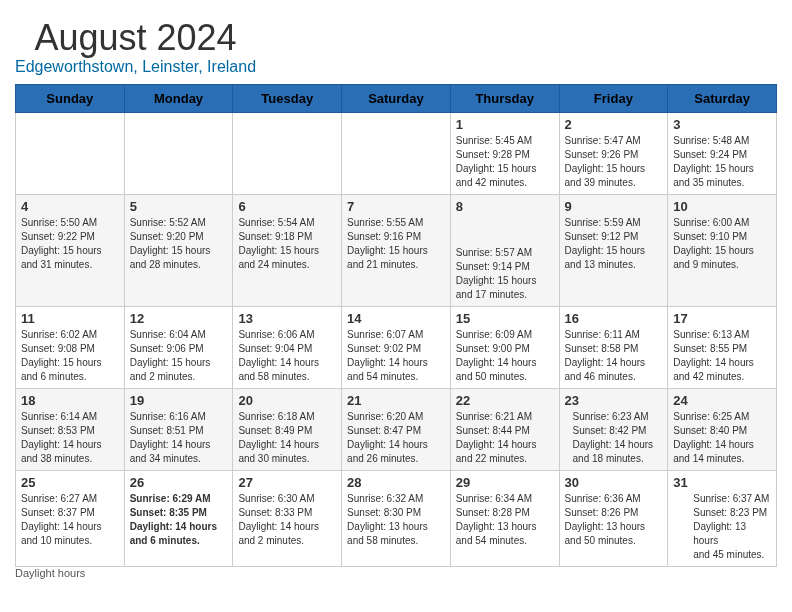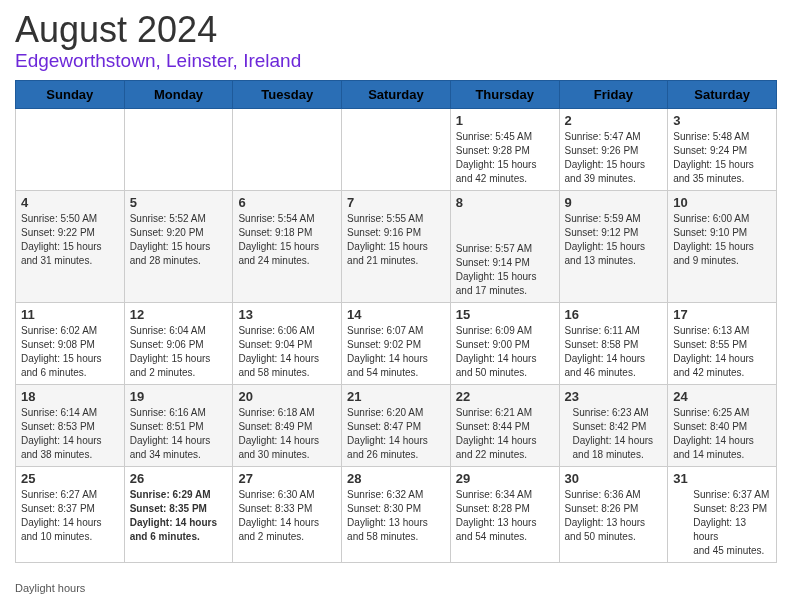--- a/index.html
+++ b/index.html
@@ -20,31 +20,32 @@
       display: flex;
       align-items: center;
       gap: 2px;
     }
     .logo-bird {
       width: 24px;
       height: 20px;
       margin-left: 2px;
     }
     .title-area {
-      text-align: left;
+      text-align: center;
+      margin-top: 8px;
     }
     .month-title {
       font-size: 36px;
       font-weight: normal;
       color: #333;
       line-height: 1.1;
     }
     .location-title {
-      font-size: 19px;
-      color: #6d28d9;
+      font-size: 16px;
+      color: #0369a1;
     }
     .calendar-table {
       width: 100%;
       border-collapse: collapse;
       border: 1px solid #ccc;
     }
     .calendar-table th {
       background-color: #2a6eb5;
       color: #000000;
       font-size: 13px;
@@ -78,21 +79,21 @@
     }
     .cell-content {
       font-size: 10px;
       line-height: 1.4;
       color: #333;
     }
     .empty-cell {
       background: #fff;
     }
     .footer-note {
-      margin-top: 19px;
+      margin-top: 0;
       font-size: 11px;
       color: #555;
       text-align: left;
     }
   </style>
 </head>
 <body>
 
 <div class="header-area">
   <div class="title-area">

